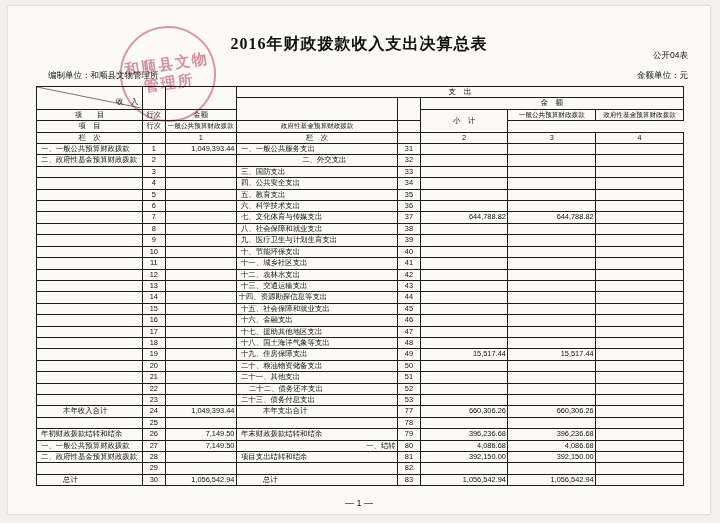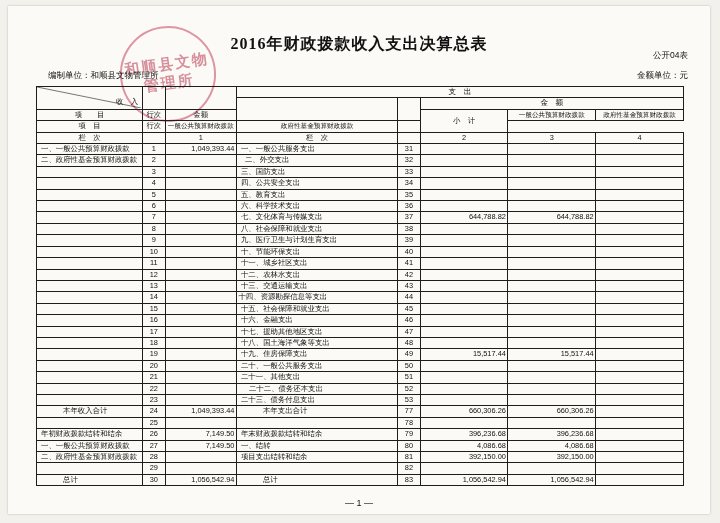--- a/index.html
+++ b/index.html
@@ -170,21 +170,21 @@
             <td class="l" style="padding-left: 4px;">一、一般公共服务支出</td>
             <td class="c">31</td>
             <td class="r"></td>
             <td class="r"></td>
             <td class="r"></td>
           </tr>
           <tr>
             <td class="l" style="padding-left: 4px;">二、政府性基金预算财政拨款</td>
             <td class="c">2</td>
             <td class="r"></td>
-            <td class="l" style="padding-left: 8px;">二、外交支出</td>
+            <td class="l" style="padding-left: 16px; text-align: center;">二、外交支出</td>
             <td class="c">32</td>
             <td class="r"></td>
             <td class="r"></td>
             <td class="r"></td>
           </tr>
           <tr>
             <td class="l" style="padding-left: 4px;"></td>
             <td class="c">3</td>
             <td class="r"></td>
             <td class="l" style="padding-left: 4px;">三、国防支出</td>
@@ -350,21 +350,21 @@
             <td class="l" style="padding-left: 4px;">十九、住房保障支出</td>
             <td class="c">49</td>
             <td class="r">15,517.44</td>
             <td class="r">15,517.44</td>
             <td class="r"></td>
           </tr>
           <tr>
             <td class="l" style="padding-left: 4px;"></td>
             <td class="c">20</td>
             <td class="r"></td>
-            <td class="l" style="padding-left: 4px;">二十、一般公共服务支出</td>
+            <td class="l" style="padding-left: 4px;">二十、粮油物资储备支出</td>
             <td class="c">50</td>
             <td class="r"></td>
             <td class="r"></td>
             <td class="r"></td>
           </tr>
           <tr>
             <td class="l" style="padding-left: 4px;"></td>
             <td class="c">21</td>
             <td class="r"></td>
             <td class="l" style="padding-left: 4px;">二十一、其他支出</td>
@@ -420,21 +420,21 @@
             <td class="l" style="padding-left: 4px;">年末财政拨款结转和结余</td>
             <td class="c">79</td>
             <td class="r">396,236.68</td>
             <td class="r">396,236.68</td>
             <td class="r"></td>
           </tr>
           <tr>
             <td class="l" style="padding-left: 4px;">一、一般公共预算财政拨款</td>
             <td class="c">27</td>
             <td class="r">7,149.50</td>
-            <td class="l" style="padding-left: 4px;">一、结转</td>
+            <td class="l" style="padding-left: 4px; text-align: right;">一、结转</td>
             <td class="c">80</td>
             <td class="r">4,086.68</td>
             <td class="r">4,086.68</td>
             <td class="r"></td>
           </tr>
           <tr>
             <td class="l" style="padding-left: 4px;">二、政府性基金预算财政拨款</td>
             <td class="c">28</td>
             <td class="r"></td>
             <td class="l" style="padding-left: 4px;">项目支出结转和结余</td>

